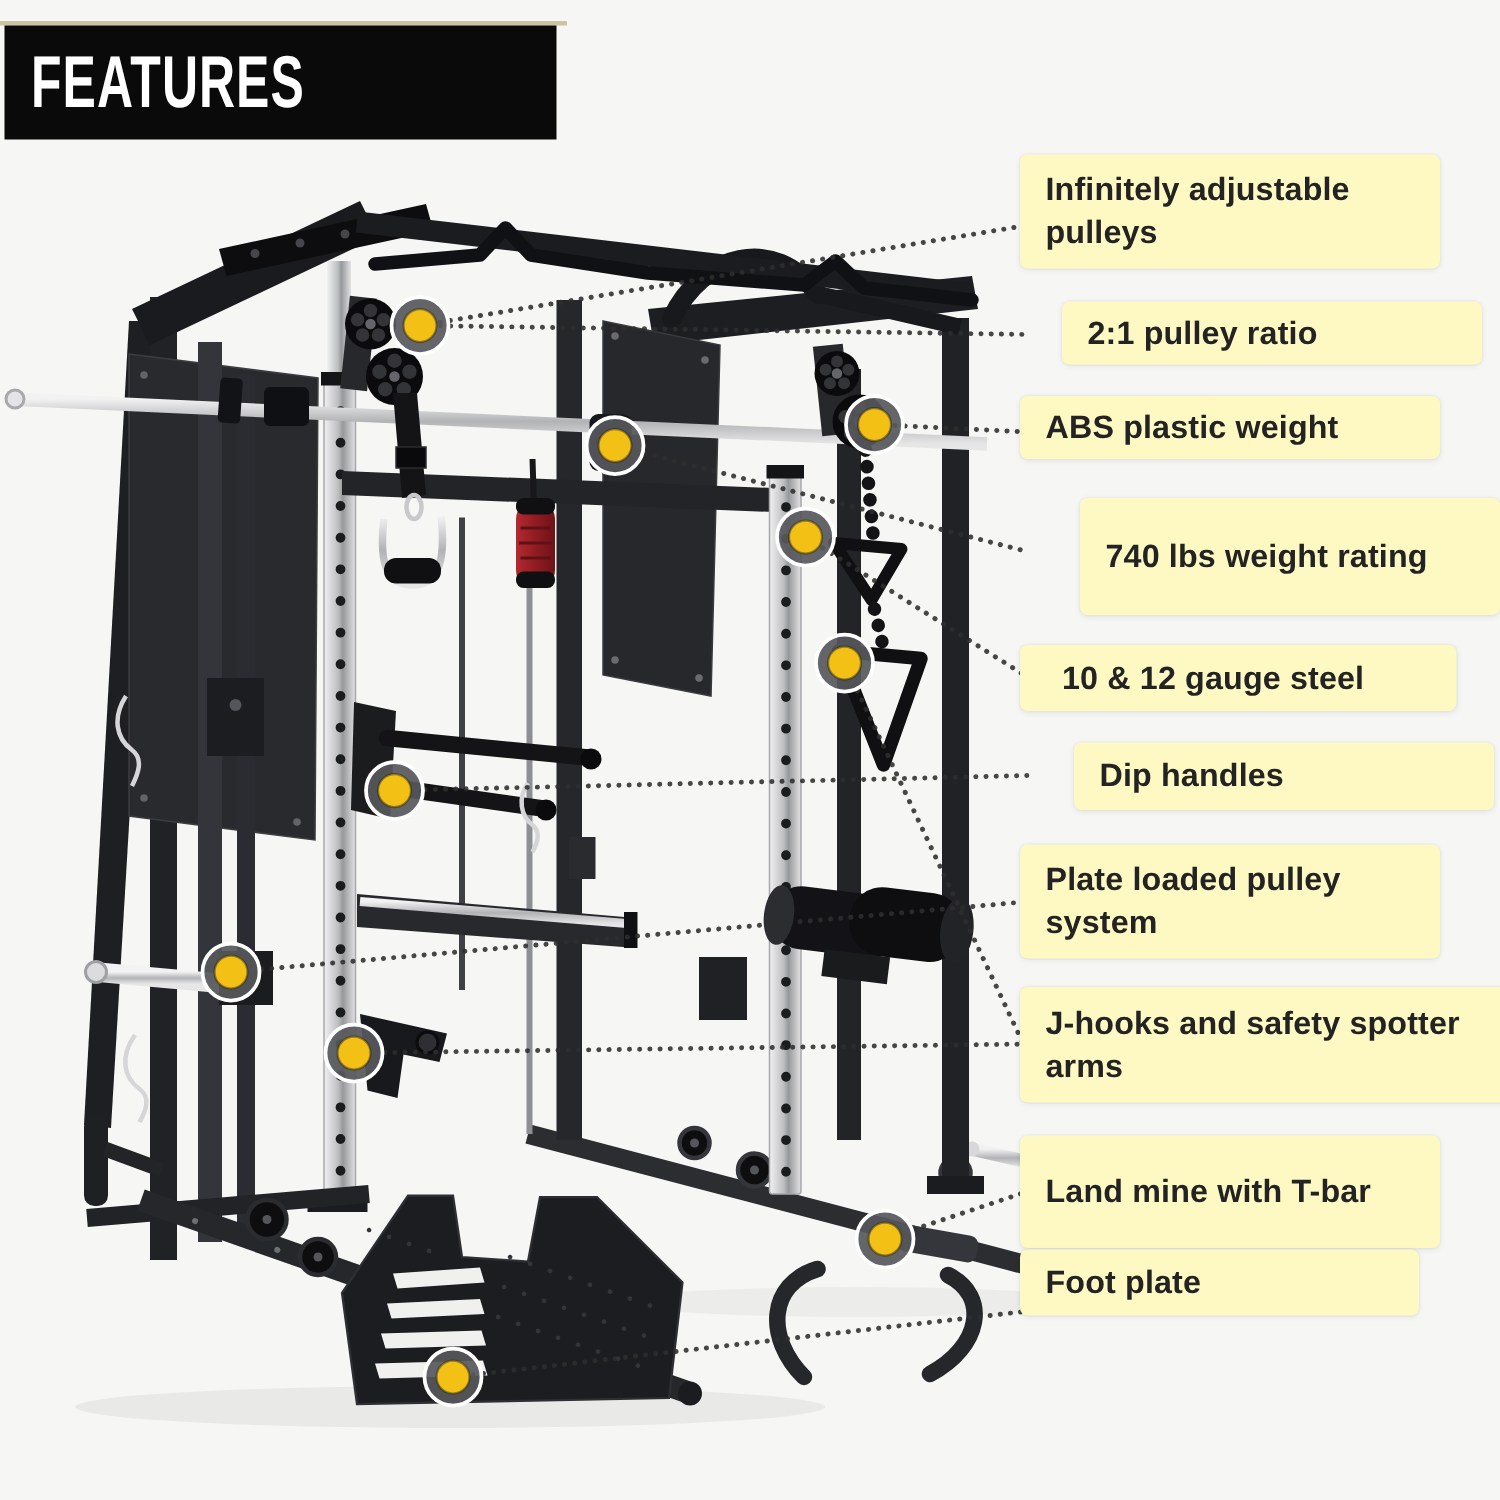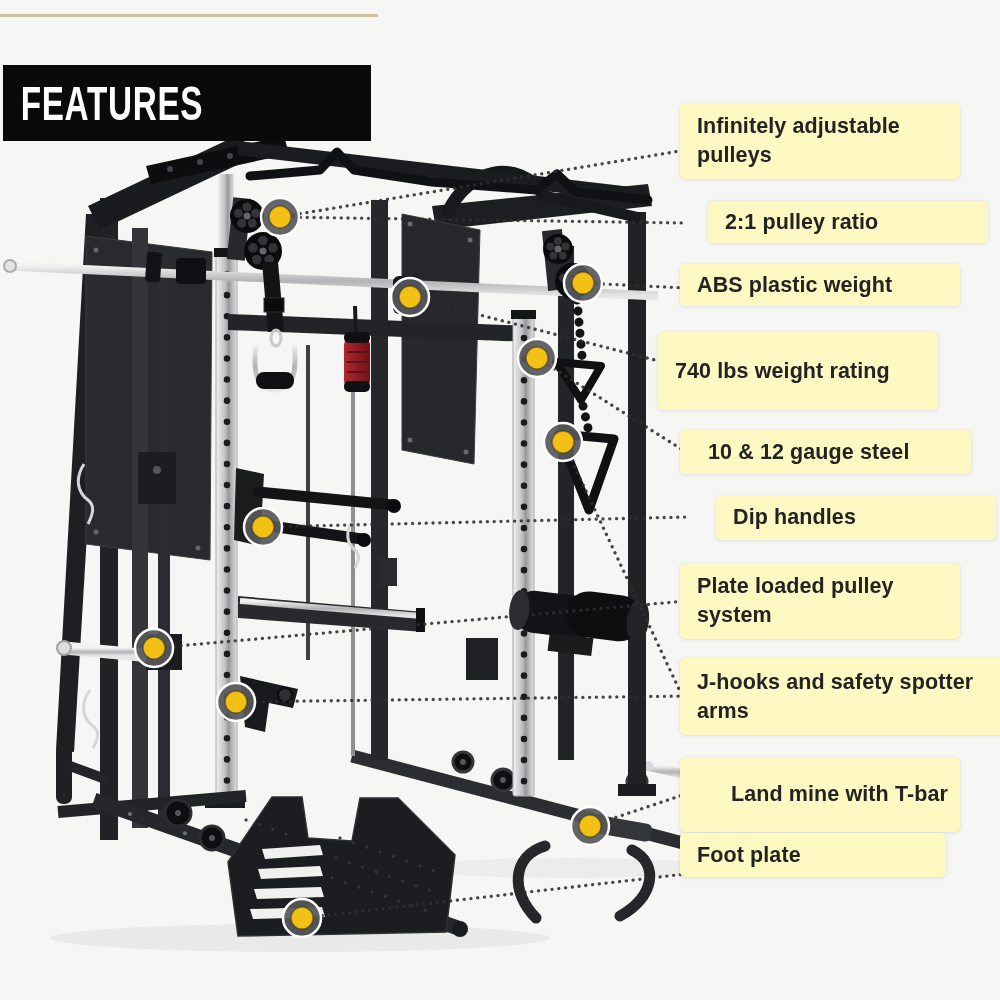--- a/index.html
+++ b/index.html
@@ -5,21 +5,21 @@
   html,body{margin:0;padding:0;background:#e9e9e7;}
   .canvas{
     position:relative;width:1000px;height:1000px;margin:0 auto;
     background:#f6f6f4;overflow:hidden;
     font-family:"Liberation Sans", sans-serif;
   }
   .canvas svg.layer{position:absolute;left:0;top:0;width:1000px;height:1000px;}
   .accent-line{position:absolute;left:0;top:14px;width:378px;height:2.5px;background:#a68e55;opacity:.5;}
   .banner{
     position:absolute;left:3px;top:17px;width:368px;height:76px;
-    background:#0a0a0a;display:flex;align-items:center;margin-top:48px;
+    background:#0a0a0a;display:flex;align-items:center;
   }
   .banner .banner-text{
     color:#ffffff;font-size:49px;font-weight:700;letter-spacing:1px;
     transform:scaleX(.68);transform-origin:left center;
     padding-left:26px;white-space:nowrap;
   }
   .card{
     position:absolute;background:#fef9c3;border-radius:5px;
     box-shadow:0 1px 4px rgba(0,0,0,.08), 0 0 0 1px rgba(0,0,0,.02);
     display:flex;align-items:center;
@@ -314,36 +314,36 @@
   <div id="cards">
       <div class="card" style="left: 680px; top: 103px; width: 280px; height: 76px;">
         <span class="card-label">Infinitely adjustable pulleys</span>
       </div>
       <div class="card" style="left: 708px; top: 201px; width: 280px; height: 42px;">
         <span class="card-label">2:1 pulley ratio</span>
       </div>
       <div class="card" style="left: 680px; top: 264px; width: 280px; height: 42px;">
         <span class="card-label">ABS plastic weight</span>
       </div>
-      <div class="card" style="left: 658px; top: 332px; width: 280px; height: 78px;">
+      <div class="card" style="left: 720px; top: 332px; width: 280px; height: 78px;">
         <span class="card-label">740 lbs weight rating</span>
       </div>
       <div class="card" style="left: 680px; top: 430px; width: 280px; height: 44px; padding-left: 11px;">
         <span class="card-label">10 &amp; 12 gauge steel</span>
       </div>
       <div class="card" style="left: 716px; top: 495px; width: 280px; height: 45px;">
         <span class="card-label">Dip handles</span>
       </div>
       <div class="card" style="left: 680px; top: 563px; width: 280px; height: 76px; justify-content: center;">
         <span class="card-label">Plate loaded pulley system</span>
       </div>
       <div class="card" style="left: 680px; top: 658px; width: 334px; height: 77px;">
         <span class="card-label">J-hooks and safety spotter arms</span>
       </div>
-      <div class="card" style="left: 680px; top: 757px; width: 280px; height: 75px; justify-content: flex-end;">
+      <div class="card" style="left: 680px; top: 757px; width: 280px; height: 75px;">
         <span class="card-label">Land mine with T-bar</span>
       </div>
       <div class="card" style="left: 680px; top: 833px; width: 266px; height: 44px;">
         <span class="card-label">Foot plate</span>
       </div>
     </div>
 
   <div class="accent-line"></div>
   <div class="banner">
     <div class="banner-text">FEATURES</div>

